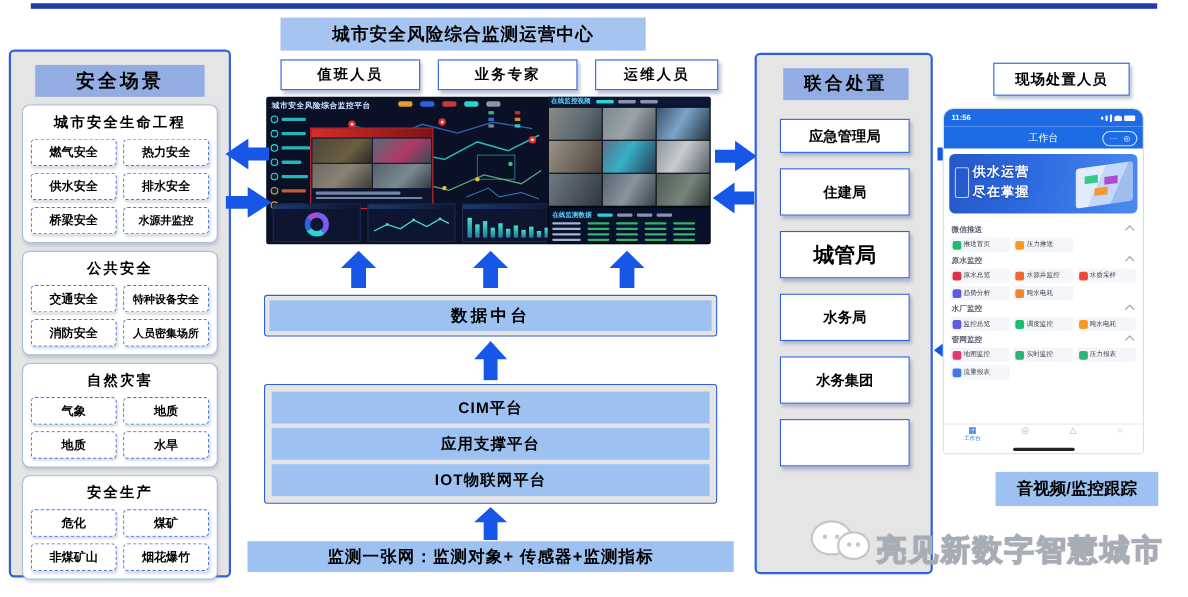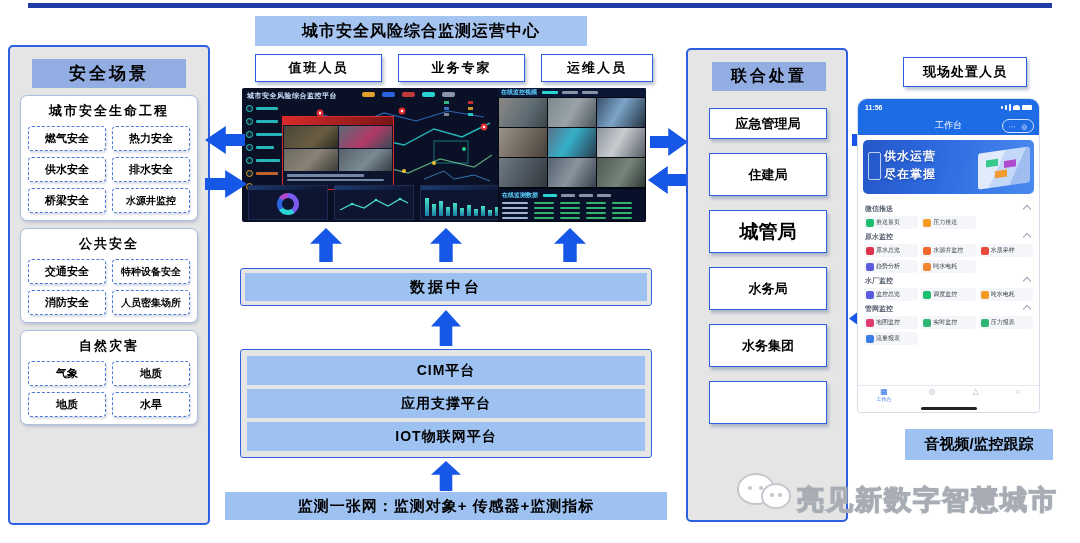--- a/index.html
+++ b/index.html
@@ -161,20 +161,29 @@
       </div>
       <div class="card">
         <div class="card-title">自然灾害</div>
         <div class="grid2">
           <div class="dashed">气象</div>
           <div class="dashed">地质</div>
           <div class="dashed">地质</div>
           <div class="dashed">水旱</div>
         </div>
       </div>
+      <div class="card">
+        <div class="card-title">安全生产</div>
+        <div class="grid2">
+          <div class="dashed">危化</div>
+          <div class="dashed">煤矿</div>
+          <div class="dashed">非煤矿山</div>
+          <div class="dashed">烟花爆竹</div>
+        </div>
+      </div>
     </div>
   </div>
 
   <div class="abs dash" style="left:242px;top:88px;width:404px;height:134px;">
     <div class="dash-title">城市安全风险综合监控平台</div>
     <div class="dash-stats">
       <i style="background:#e0a030;"></i>
         <i style="background:#2a62e0;"></i>
         <i style="background:#c03a3a;"></i>
       <i style="background:#2bd4d4;"></i>

